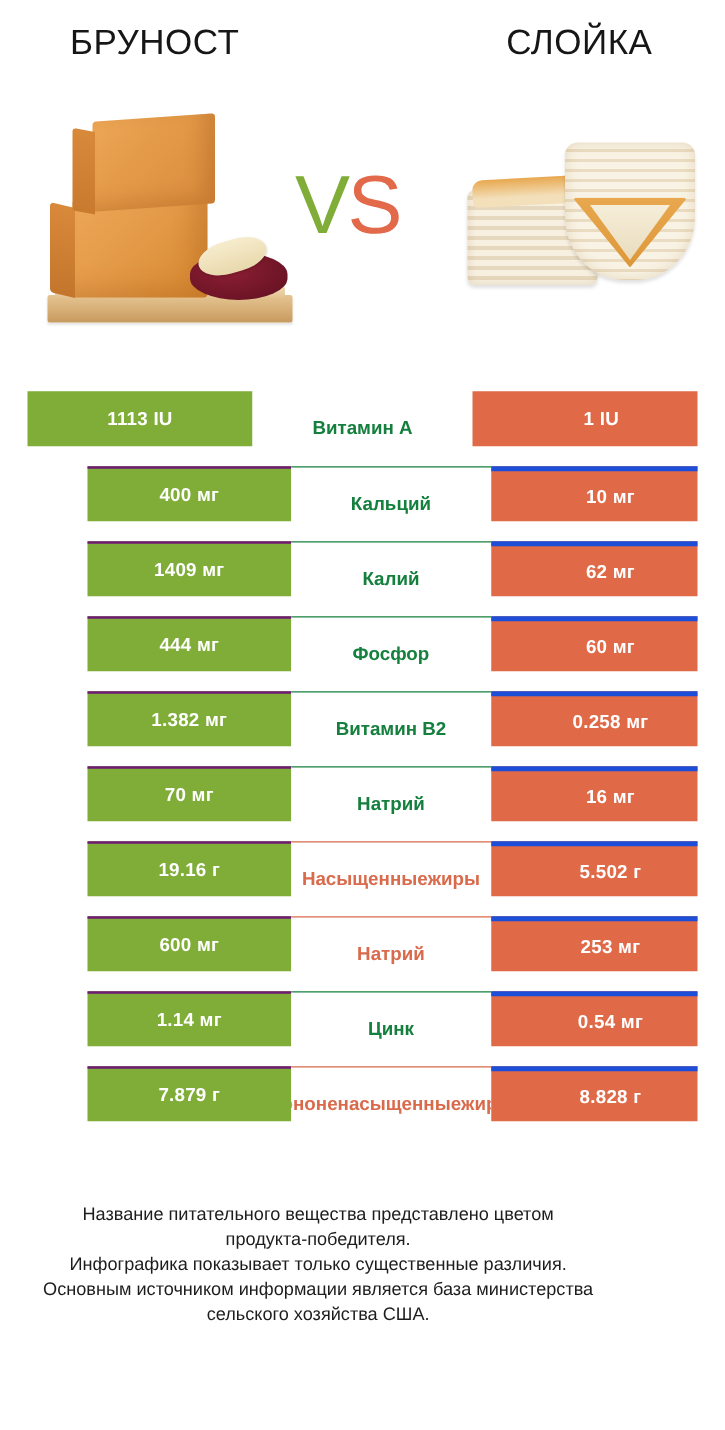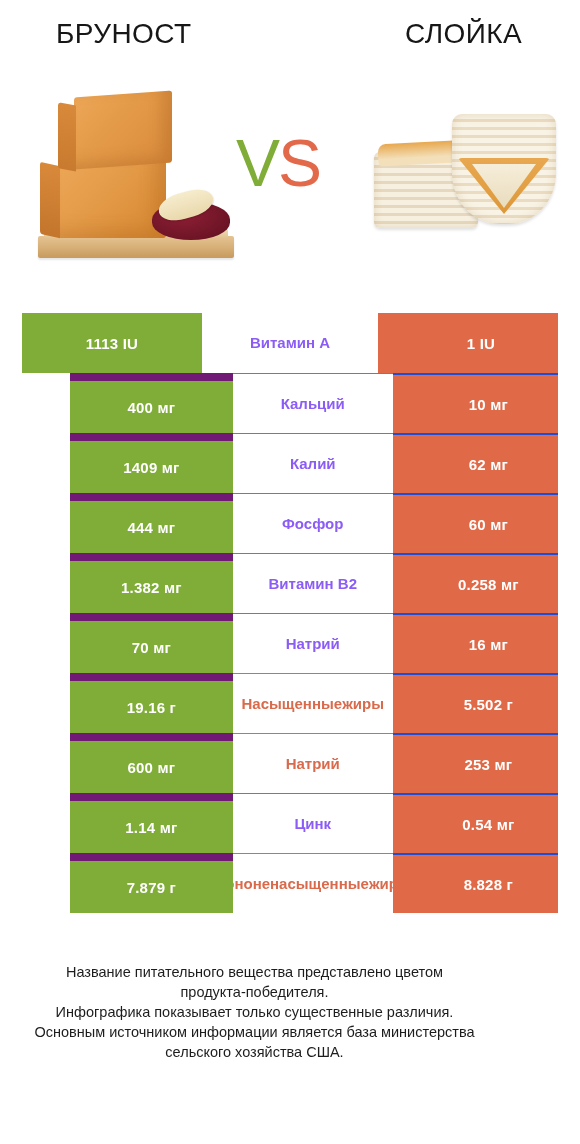--- a/index.html
+++ b/index.html
@@ -119,36 +119,36 @@
   }
 
   
   .table { position:absolute; left:22px; top:313px; width:536px; }
   .row { display:flex; width:536px; height:60px; }
   .cell {
     display:flex; align-items:center; justify-content:center;
     text-align:center;
   }
   .cell-left, .cell-right {
-    width:180px; height:60px;
+    width:180px; height:44px;
     color:#ffffff; font-size:15px; font-weight:700; letter-spacing:.2px;
   }
   .cell-left  { background:#7FAD37; }
   .cell-right { background:#E06A48;padding-left:26px; }
   .cell-mid {
     width:176px; height:60px; background:#ffffff;
     font-size:15px; font-weight:700; line-height:1.18;
     padding:0 4px;
     overflow:hidden;
   }
   .cell-mid span { display:block; }
   .row + .row .cell-mid { border-top:1px solid currentColor; }
-  .row + .row .cell-left  { border-top:8px solid #701a75;margin-left:48px; }
-  .row + .row .cell-right { border-top:2px solid #1d4ed8; }
-  .win-left  .cell-mid { color:#8b5cf6; }
+  .row + .row .cell-left  { border-top:2px solid #701a75;margin-left:48px; }
+  .row + .row .cell-right { border-top:4px solid #1d4ed8; }
+  .win-left  .cell-mid { color:#15803d; }
   .win-right .cell-mid { color:#D96A4B; }
   
   .cell-mid.clip span { white-space:nowrap; }
   .cell-mid.clip span.wide {
     display:block; width:205px; margin-left:-2px; text-align:center;
   }
 
   
   .footer {
     position:absolute; left:0; top:962px; width:509px;

